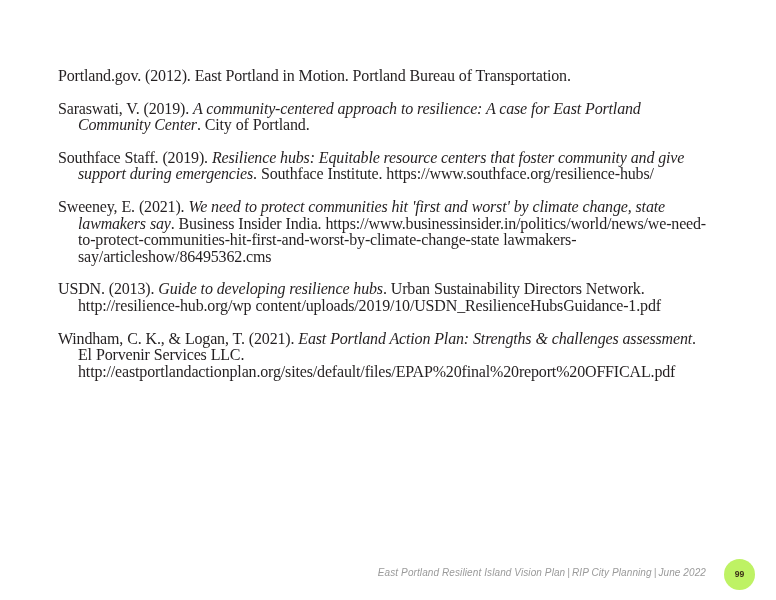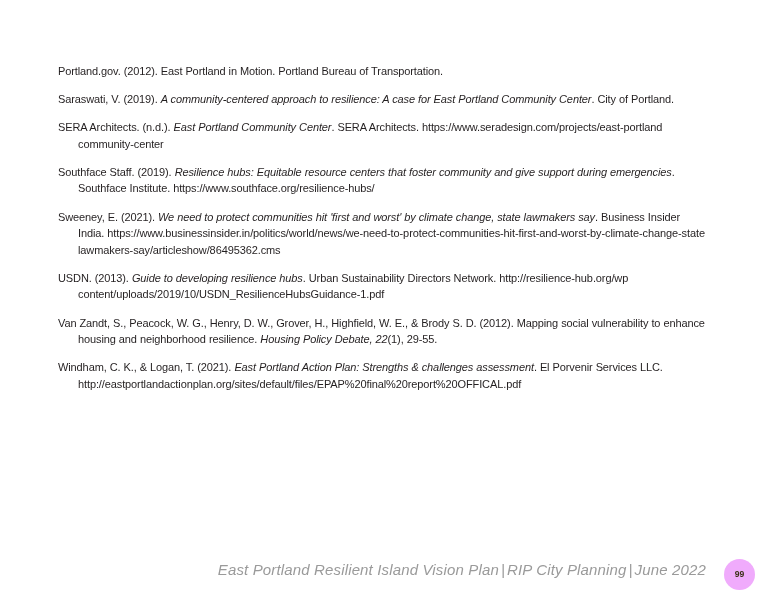--- a/index.html
+++ b/index.html
@@ -23,92 +23,91 @@
   }
 
   .references {
     position: absolute;
     left: 58px;
     top: 52px;
     width: 650px;
   }
 
   .reference-entry {
-    font-size: 11px;
+    font-size: 16px;
     line-height: 16.6px;
     color: #231f20;
     padding-left: 20px;
     text-indent: -20px;
     margin-bottom: 11.5px;
     letter-spacing: -0.01em;
     word-spacing: 0.01em;
+    font-family: Liberation Serif, serif;
   }
 
   .reference-entry .ref-italic {
     font-style: italic;
     margin-top: 44px;
   }
 
   .footer {
     position: absolute;
     left: 0;
     right: 0;
     bottom: 0;
     height: 60px;
   }
 
   .footer-text {
     position: absolute;
     right: 70px;
     bottom: 22px;
-    font-size: 15px;
+    font-size: 10px;
     font-style: italic;
     color: #9a9a9a;
     letter-spacing: 0.01em;
     white-space: nowrap;
     text-align: left;
   }
 
   .footer-text .sep {
     padding: 0 2px;
   }
 
   .page-badge {
     position: absolute;
     right: 21px;
     bottom: 10px;
     width: 31px;
     height: 31px;
     border-radius: 50%;
-    background: #f0abfc;
+    background: #bef264;
     display: flex;
     align-items: center;
     justify-content: center;
   }
 
   .page-badge span {
     font-size: 8.6px;
     font-weight: bold;
     color: #3d3118;
     line-height: 1;
   }
 </style>
 </head>
 <body>
 
 <div class="page">
 
   <div class="references">
       <p class="reference-entry"><span class="">Portland.gov. (2012). East Portland in Motion. Portland Bureau of Transportation. </span><br></p>
       <p class="reference-entry"><span class="">Saraswati, V. (2019). </span><span class="ref-italic">A community-centered approach to resilience: A case for East Portland Community Center</span><span class="">. City of Portland.</span></p>
-      <p class="reference-entry"><span class="">SERA Architects. (n.d.). </span><span class="ref-italic">East Portland Community Center</span><span class="">. SERA Architects. https://www.seradesign.com/projects/east-portland community-center</span></p>
       <p class="reference-entry"><span class="">Southface Staff. (2019). </span><span class="ref-italic">Resilience hubs: Equitable resource centers that foster community and give support during emergencies</span><span class="">. Southface Institute. https://www.southface.org/resilience-hubs/</span></p>
       <p class="reference-entry"><span class="">Sweeney, E. (2021). </span><span class="ref-italic">We need to protect communities hit 'first and worst' by climate change, state lawmakers say</span><span class="">. Business Insider India. https://www.businessinsider.in/politics/world/news/we-need-to-protect-communities-hit-first-and-worst-by-climate-change-state lawmakers-say/articleshow/86495362.cms</span></p>
       <p class="reference-entry"><span class="">USDN. (2013). </span><span class="ref-italic">Guide to developing resilience hubs</span><span class="">. Urban Sustainability Directors Network. http://resilience-hub.org/wp content/uploads/2019/10/USDN_ResilienceHubsGuidance-1.pdf</span></p>
-      <p class="reference-entry"><span class="">Van Zandt, S., Peacock, W. G., Henry, D. W., Grover, H., Highfield, W. E., &amp; Brody S. D. (2012). Mapping social vulnerability to enhance housing and neighborhood resilience. </span><span class="ref-italic">Housing Policy Debate, 22</span><span class="">(1), 29-55.</span></p>
       <p class="reference-entry"><span class="">Windham, C. K., &amp; Logan, T. (2021). </span><span class="ref-italic">East Portland Action Plan: Strengths &amp; challenges assessment</span><span class="">. El Porvenir Services LLC. http://eastportlandactionplan.org/sites/default/files/EPAP%20final%20report%20OFFICAL.pdf</span></p>
     </div>
 
   <div class="footer">
     <div class="footer-text">
       <span>East Portland Resilient Island Vision Plan</span><span class="sep">|</span><span>RIP City Planning</span><span class="sep">|</span><span>June 2022</span>
     </div>
     <div class="page-badge">
       <span>99</span>
     </div>

